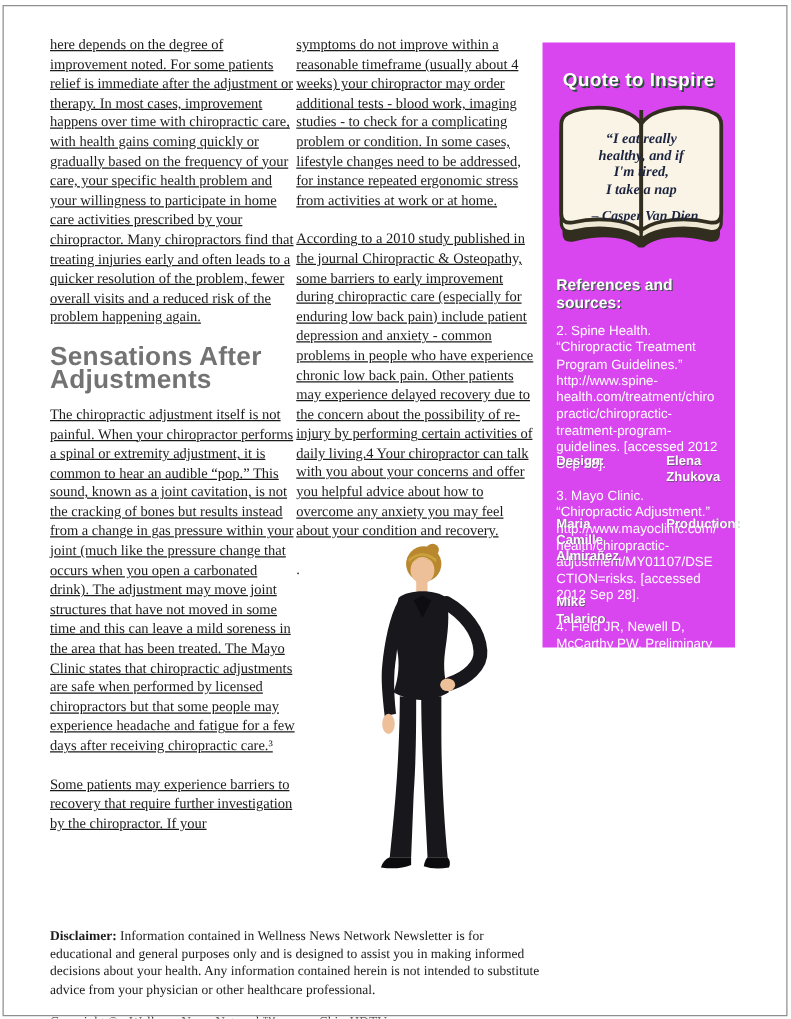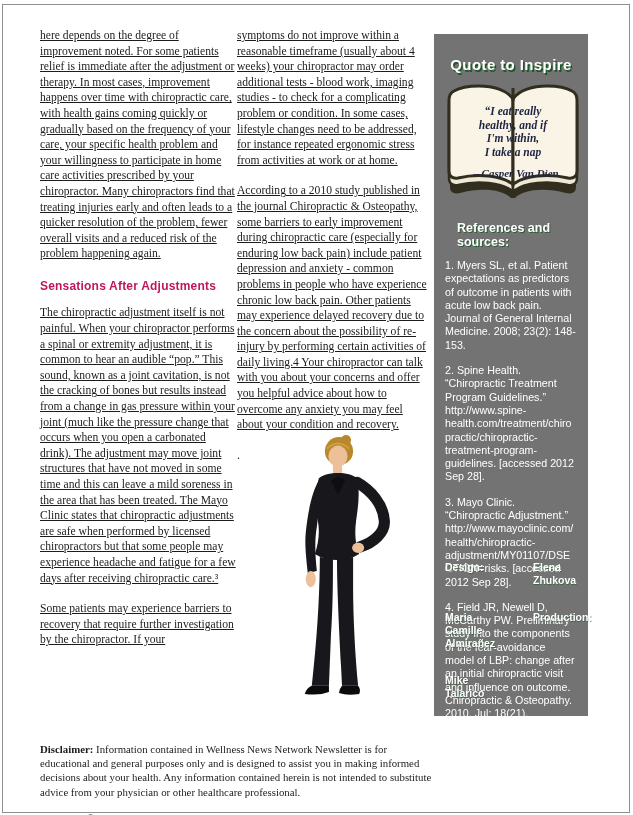--- a/index.html
+++ b/index.html
@@ -7,38 +7,38 @@
           font-family:"Liberation Serif", serif;color:#1c1c1c;}
   .page-border{position:absolute;left:2px;top:4px;right:3px;bottom:2px;
                border:1px solid #8f8f8f;pointer-events:none;}
 
   
   .col{position:absolute;top:28px;font-size:11.6px;line-height:15.6px;text-align:left;}
   .col-left{left:40px;width:196px;}
   .col-mid{left:237px;width:192px;}
   .col p{margin:0 0 15px 0;text-decoration:underline;}
   h2.green{font-family:"Liberation Sans", sans-serif;font-weight:bold;
-           color:#be185d;font-size:12px;line-height:18.5px;margin:4px 0 10px 0;
+           color:#737373;font-size:21px;line-height:18.5px;margin:4px 0 10px 0;
            letter-spacing:.2px;}
   .stray{margin-top:8px;font-size:11.6px;}
 
   
-  .sidebar{position:absolute;left:434px;top:34px;width:154px;height:682px;
-           background:#737373;font-family:"Liberation Sans", sans-serif;color:#fff;
+  .sidebar{position:absolute;left:434px;top:34px;width:154px;height:484px;
+           background:#d946ef;font-family:"Liberation Sans", sans-serif;color:#fff;
            box-sizing:border-box;padding:20px 11px 12px 11px;}
   .quote-title{text-align:center;font-weight:bold;font-size:15px;letter-spacing:.4px;
                text-shadow:1.5px 1.5px 0 rgba(15,85,30,.9);margin:2px 0 10px 0;}
   .bookwrap{position:relative;width:136px;height:122px;margin:0 auto;}
   .quote-text{position:absolute;left:0;right:0;top:22px;text-align:center;
               font-family:"Liberation Serif", serif;font-weight:bold;font-style:italic;
               font-size:11.5px;line-height:13.5px;color:#1d2440;white-space:pre-line;}
   .quote-author{position:absolute;left:6px;right:0;top:84px;text-align:center;
               font-family:"Liberation Serif", serif;font-weight:bold;font-style:italic;
               font-size:11px;color:#1d2440;}
-  .refs-title{font-weight:bold;font-size:12.5px;margin:16px 0 10px 12px;
+  .refs-title{font-weight:bold;font-size:12.5px;margin:16px 0 10px 0;
               text-shadow:1px 1px 0 rgba(15,85,30,.75);}
   .ref{font-size:10.7px;line-height:13.3px;margin:0 0 12px 0;overflow-wrap:anywhere;}
   .credits{position:absolute;left:11px;right:8px;bottom:16px;display:grid;
            grid-template-columns:64px 1fr;row-gap:1px;column-gap:4px;
            font-weight:bold;font-size:10.5px;line-height:13px;
            text-shadow:.5px .5px 0 rgba(15,85,30,.5);gap:24px;}
 
   
   .footer{position:absolute;left:40px;top:742px;width:396px;font-size:10.8px;line-height:14.2px;}
   .footer b{font-weight:bold;}
@@ -97,27 +97,26 @@
         <path d="M68,22 C62,12 48,8 34,8 C24,8 14,10 9,13 C5,15 4,18 4,22 L4,95 C4,100 7,103 13,102 C34,97 56,100 66,107 L68,108 Z" fill="#efe8d4" stroke="#312e1f" stroke-width="2.5"></path>
         <path d="M68,22 C74,12 88,8 102,8 C112,8 122,10 127,13 C131,15 132,18 132,22 L132,95 C132,100 129,103 123,102 C102,97 80,100 70,107 L68,108 Z" fill="#efe8d4" stroke="#312e1f" stroke-width="2.5"></path>
 
         <path d="M68,16 C62,7 48,3 34,3 C24,3 14,5 9,8 C5,10 4,13 4,17 L4,88 C4,93 7,96 13,95 C34,90 56,93 66,100 L68,101 Z" fill="#f9f4e6" stroke="#312e1f" stroke-width="3"></path>
         <path d="M68,16 C74,7 88,3 102,3 C112,3 122,5 127,8 C131,10 132,13 132,17 L132,88 C132,93 129,96 123,95 C102,90 80,93 70,100 L68,101 Z" fill="#f9f4e6" stroke="#312e1f" stroke-width="3"></path>
         <path d="M68,16 L68,101" stroke="#312e1f" stroke-width="2"></path>
         <path d="M68,5 L68,18" stroke="#312e1f" stroke-width="3"></path>
       </svg>
       <div class="quote-text">“I eat really
 healthy, and if
-I'm within,
+I'm tired,
 I take a nap</div>
       <div class="quote-author">– Casper Van Dien</div>
     </div>
 
     <div class="refs-title">References and sources:</div>
-    <p class="ref">1. Myers SL, et al. Patient expectations as predictors of outcome in patients with acute low back pain. Journal of General Internal Medicine. 2008; 23(2): 148-153.</p>
     <p class="ref">2. Spine Health. “Chiropractic Treatment Program Guidelines.” http://www.spine-health.com/treatment/chiropractic/chiropractic-treatment-program-guidelines. [accessed 2012 Sep 28].</p>
     <p class="ref">3. Mayo Clinic. “Chiropractic Adjustment.” http://www.mayoclinic.com/health/chiropractic-adjustment/MY01107/DSECTION=risks. [accessed 2012 Sep 28].</p>
     <p class="ref">4. Field JR, Newell D, McCarthy PW. Preliminary study into the components of the fear-avoidance model of LBP: change after an initial chiropractic visit and influence on outcome. Chiropractic &amp; Osteopathy. 2010. Jul; 18(21).</p>
 
     <div class="credits">
       <span>Design:</span>
       <span>Elena Zhukova</span>
       <span>Maria Camille Almirañez</span>
       <span>Production:</span>
       <span>Mike Talarico</span>

